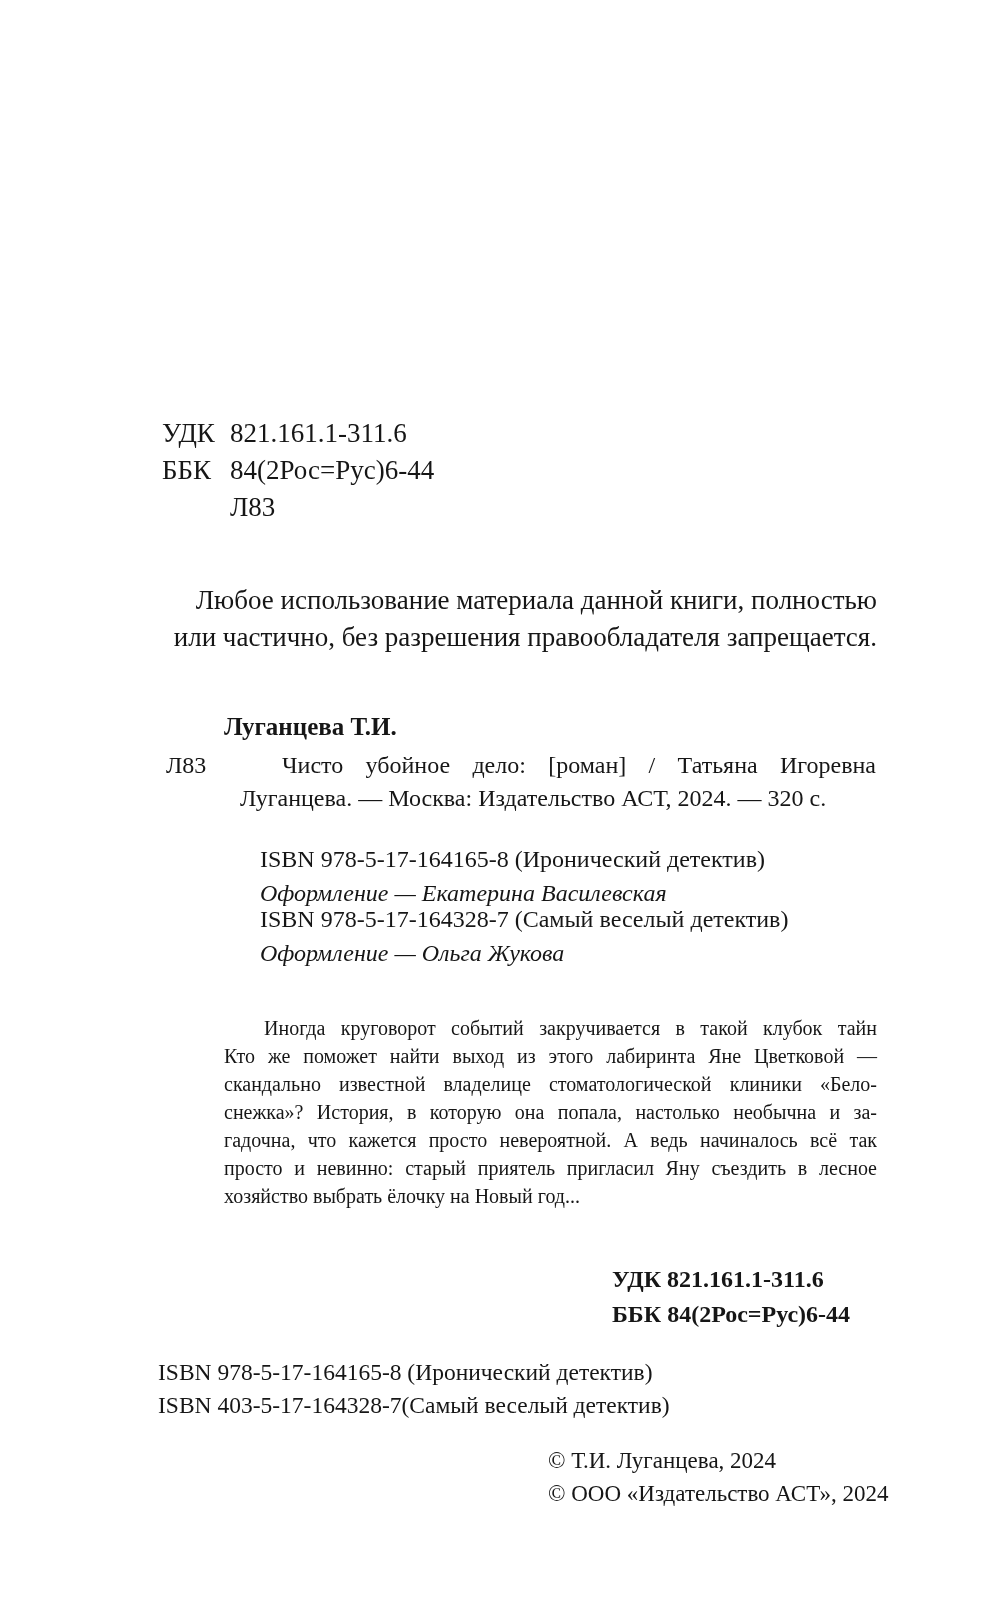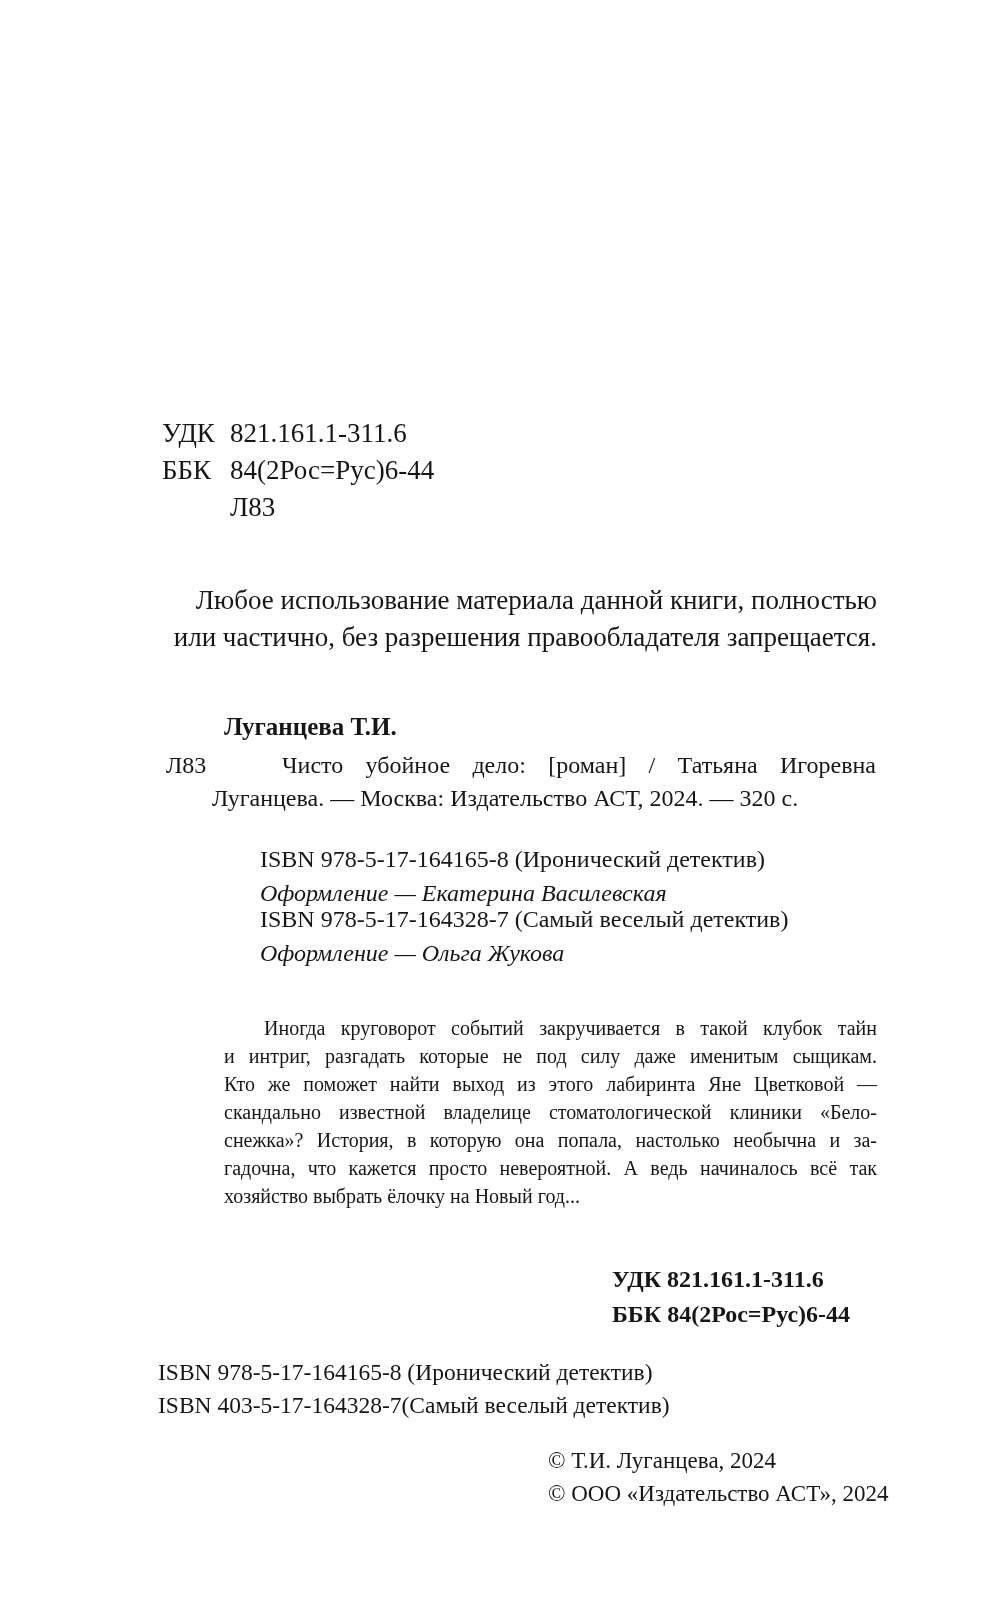--- a/index.html
+++ b/index.html
@@ -25,21 +25,21 @@
   }
 
   
   .author-heading { left:224px; top:712px; font-size:25px; font-weight:bold; line-height:30px; }
   .catalog-sign { left:166px; top:750px; font-size:24px; line-height:30px; }
   .entry-line1 {
     left:266px; top:750px; width:594px;
     font-size:24px; line-height:30px;
     text-align:justify; text-align-last:justify;margin-left:16px;
   }
-  .entry-line2 { left:212px; top:783px; font-size:24px; line-height:30px; }
+  .entry-line2 { left:240px; top:783px; font-size:24px; line-height:30px; }
 
   
   .edition { left:260px; font-size:24px; line-height:34px; }
   .edition-1 { top:842px; }
   .edition-2 { top:874px;margin-top:28px; }
   .design-credit { font-style:italic; }
 
   
   .annotation { left:224px; top:1014px; width:653px; font-size:20px; line-height:28px; }
   .annotation .j { text-align:justify; text-align-last:justify; }
@@ -85,25 +85,25 @@
     <div>ISBN 978-5-17-164165-8 (Иронический детектив)</div>
     <div class="design-credit">Оформление — Екатерина Василевская</div>
   </div>
   <div class="abs edition edition-2">
     <div>ISBN 978-5-17-164328-7 (Самый веселый детектив)</div>
     <div class="design-credit">Оформление — Ольга Жукова</div>
   </div>
 
   <div class="abs annotation">
     <div class="j indent">Иногда круговорот событий закручивается в такой клубок тайн</div>
-    <div class="j">и интриг, разгадать которые не под силу даже именитым сыщикам.</div>
     <div class="j">Кто же поможет найти выход из этого лабиринта Яне Цветковой —</div>
     <div class="j">скандально известной владелице стоматологической клиники «Бело-</div>
     <div class="j">снежка»? История, в которую она попала, настолько необычна и за-</div>
     <div class="j">гадочна, что кажется просто невероятной. А ведь начиналось всё так</div>
+    <div class="j">просто и невинно: старый приятель пригласил Яну съездить в лесное</div>
     <div>хозяйство выбрать ёлочку на Новый год...</div>
   </div>
 
   <div class="abs bottom-codes">
     <div>УДК 821.161.1-311.6</div>
     <div>ББК 84(2Рос=Рус)6-44</div>
   </div>
 
   <div class="abs bottom-isbn">
     <div>ISBN 978-5-17-164165-8 (Иронический детектив)</div>

